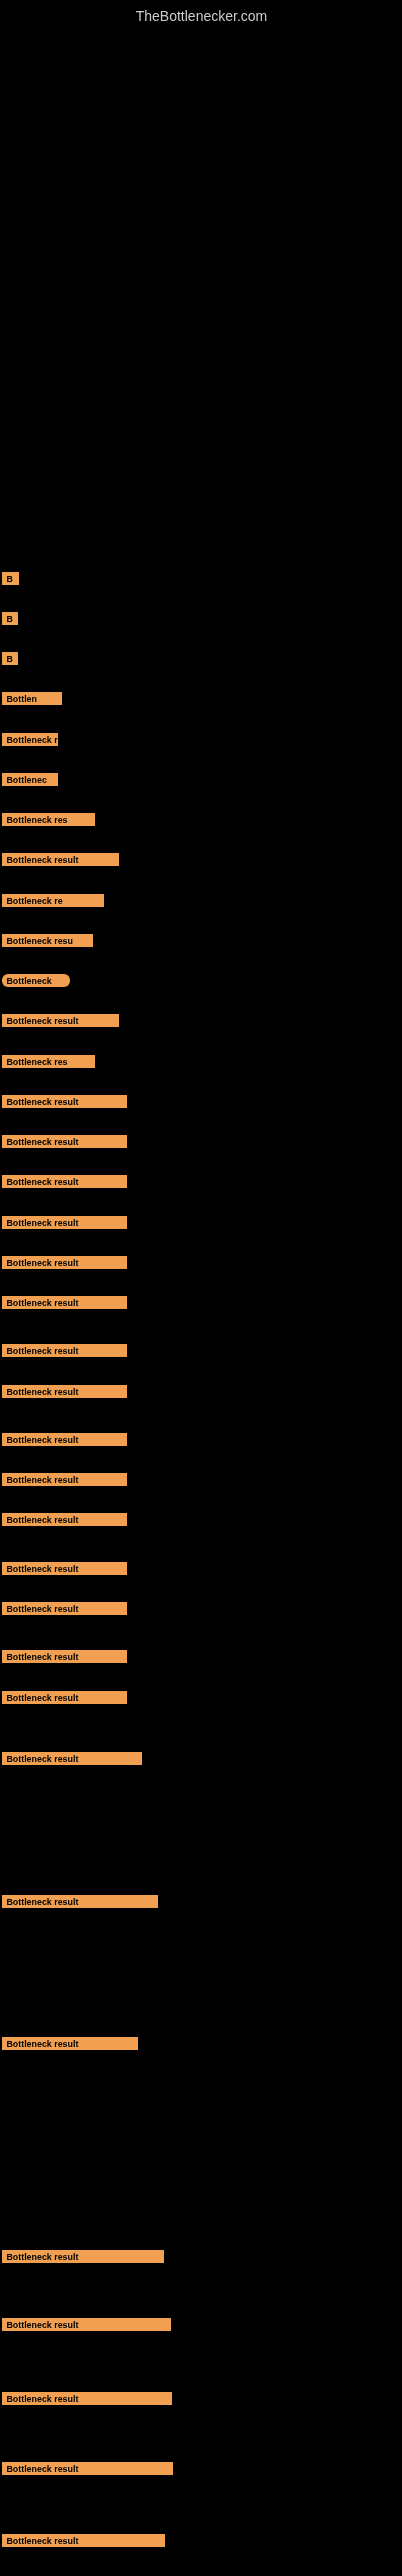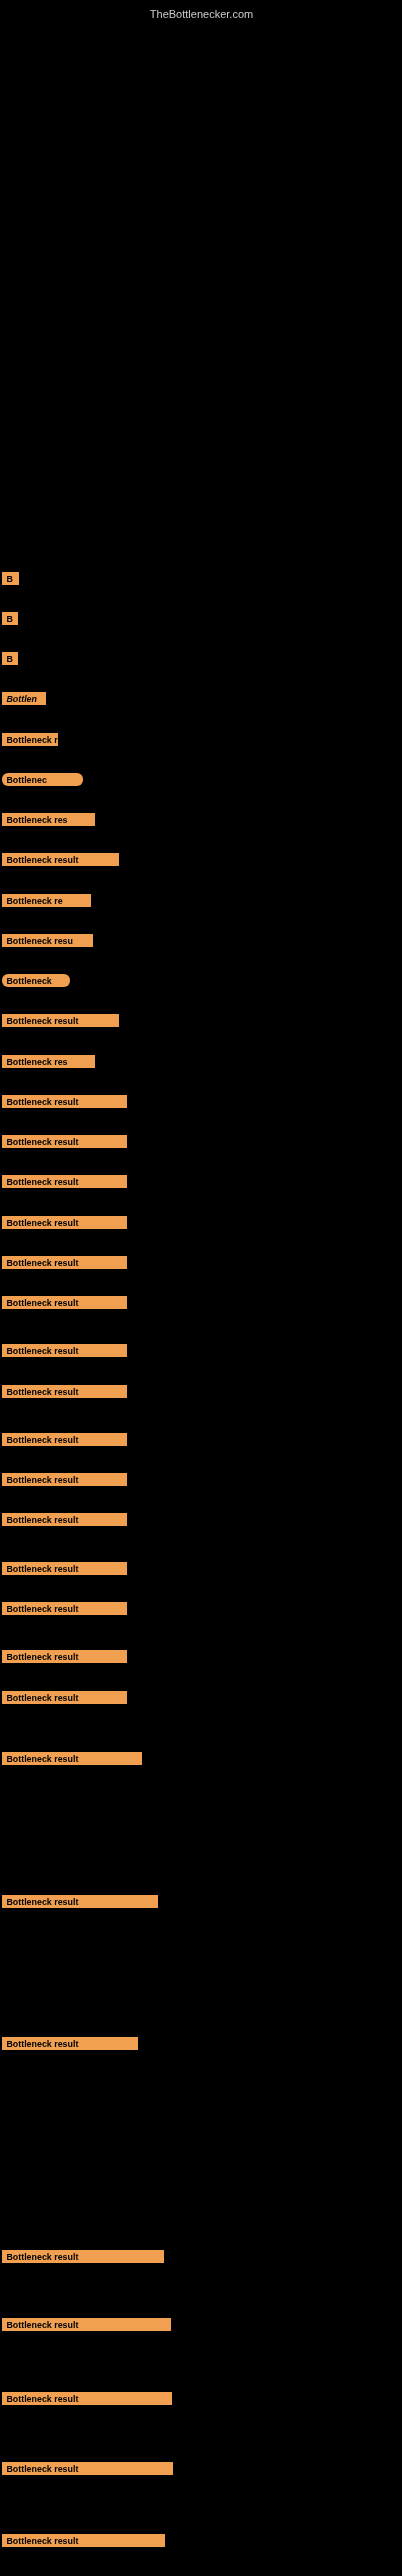--- a/index.html
+++ b/index.html
@@ -12,21 +12,21 @@
       background-color: #000;
       width: 403px;
       min-height: 2576px;
       font-family: Arial, sans-serif;
       position: relative;
     }
 
     .site-title {
       text-align: center;
       color: #ccc;
-      font-size: 11px;
+      font-size: 14px;
       padding: 6.4px 0;
       position: absolute;
       top: 1.6px;
       left: 0;
       right: 0;
     }
 
     .bottleneck-label {
       background-color: #f0a050;
       color: #000;
@@ -41,26 +41,26 @@
   </style>
 </head>
 <body>
 
 <span class="site-title">TheBottlenecker.com</span>
 
 <div id="labels-container">
     <div class="bottleneck-label" style="top: 572px; width: 17.7px;">B</div>
     <div class="bottleneck-label" style="top: 612px; width: 16px;">B</div>
     <div class="bottleneck-label" style="top: 652px; width: 16px;">B</div>
-    <div class="bottleneck-label" style="top: 692px; width: 44px; font-style: italic;">Bottlen</div>
+    <div class="bottleneck-label" style="top: 692px; width: 60px;">Bottlen</div>
     <div class="bottleneck-label" style="top: 733px; width: 56px;">Bottleneck r</div>
-    <div class="bottleneck-label" style="top: 773px; width: 81px; border-radius: 6px;">Bottlenec</div>
+    <div class="bottleneck-label" style="top: 773px; width: 56px;">Bottlenec</div>
     <div class="bottleneck-label" style="top: 813px; width: 93px;">Bottleneck res</div>
     <div class="bottleneck-label" style="top: 853px; width: 117px;">Bottleneck result</div>
-    <div class="bottleneck-label" style="top: 894px; width: 89px;">Bottleneck re</div>
+    <div class="bottleneck-label" style="top: 894px; width: 102px;">Bottleneck re</div>
     <div class="bottleneck-label" style="top: 934px; width: 91px;">Bottleneck resu</div>
     <div class="bottleneck-label" style="top: 974px; width: 68px; border-radius: 6px;">Bottleneck</div>
     <div class="bottleneck-label" style="top: 1014px; width: 117px;">Bottleneck result</div>
     <div class="bottleneck-label" style="top: 1055px; width: 93px;">Bottleneck res</div>
     <div class="bottleneck-label" style="top: 1095px; width: 125px;">Bottleneck result</div>
     <div class="bottleneck-label" style="top: 1135px; width: 125px;">Bottleneck result</div>
     <div class="bottleneck-label" style="top: 1175px; width: 125px;">Bottleneck result</div>
     <div class="bottleneck-label" style="top: 1216px; width: 125px;">Bottleneck result</div>
     <div class="bottleneck-label" style="top: 1256px; width: 125px;">Bottleneck result</div>
     <div class="bottleneck-label" style="top: 1296px; width: 125px;">Bottleneck result</div>

